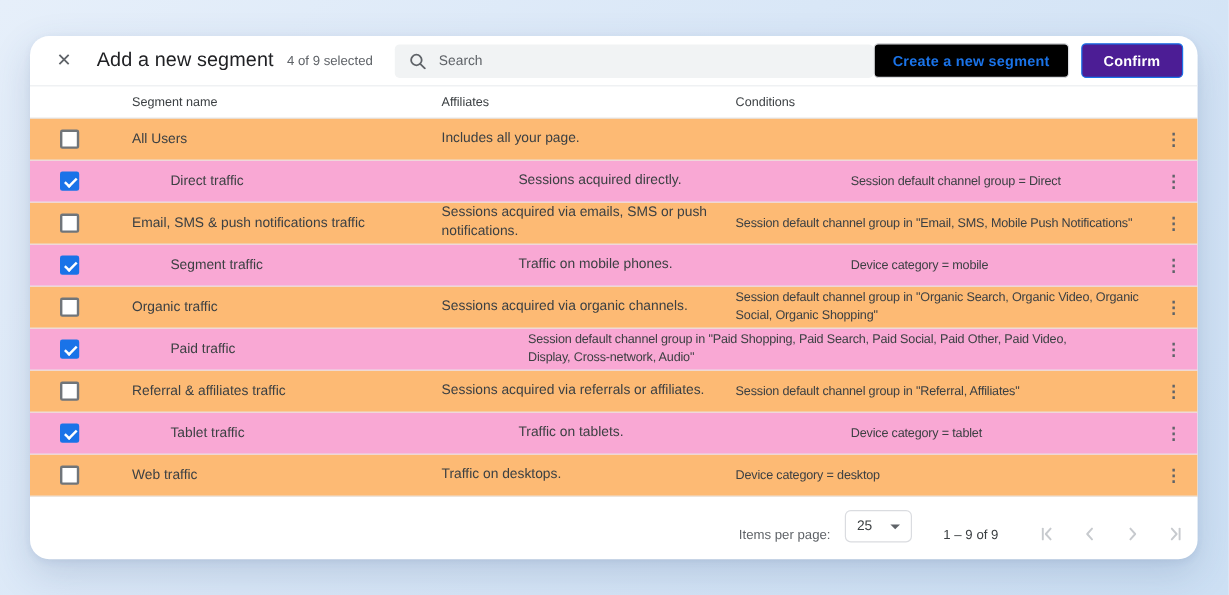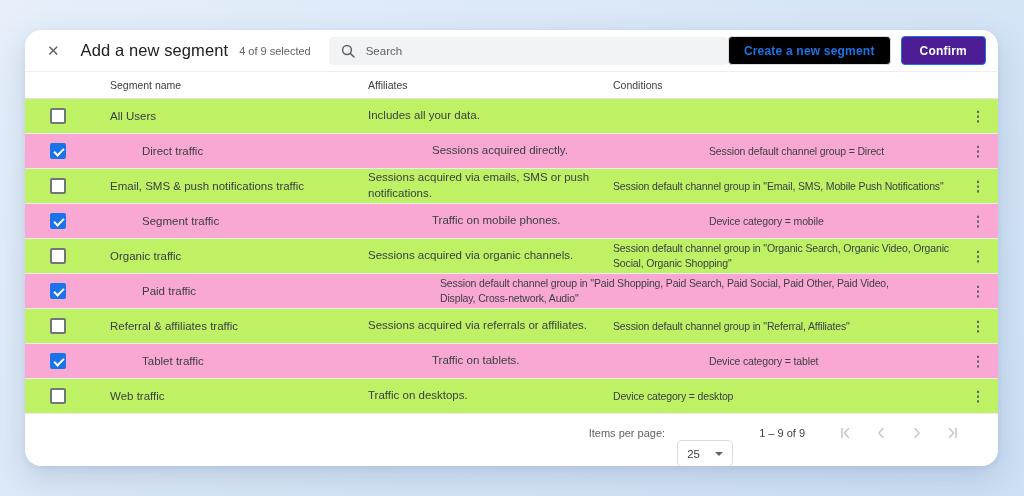--- a/index.html
+++ b/index.html
@@ -45,21 +45,21 @@
 
   
   .thead {
     height:27px; flex:0 0 27px; display:flex; align-items:center;
     border-bottom:1px solid #e0e0e0; font-size:10.5px; color:#3c4043;
   }
   .rows { flex:0 0 auto; }
   .row {
     display:flex; align-items:center; min-height:35px;
     border-bottom:1px solid #e9ebee; font-size:11.5px; color:#3c4043;
-    background:#bef264;
+    background:#fdba74;
   }
   .row.selected { background:#f9a8d4;gap:32px; }
   .col-check { width:85px; flex:0 0 85px; padding-left:25px; display:flex; align-items:center; }
   .col-name  { width:258px; flex:0 0 258px; padding-right:14px; }
   .col-desc  { width:237px; flex:0 0 237px; padding-right:14px; line-height:1.35; }
   .col-cond  { flex:1 1 auto; padding-left:8px; padding-right:8px; font-size:10.5px; letter-spacing:-0.15px; line-height:1.4; }
   .col-menu  { width:40px; flex:0 0 40px; display:flex; justify-content:center; }
   .thead .col-cond { font-size:10.5px; letter-spacing:0; }
 
   .checkbox {
@@ -69,22 +69,22 @@
   .checkbox.checked { background:#1a73e8; border-color:#1a73e8; }
   .checkbox.checked::after {
     content:""; position:absolute; left:2px; top:3px; width:8px; height:4px;
     border-left:2px solid #fff; border-bottom:2px solid #fff;
     transform:rotate(-45deg);
   }
   .kebab { color:#5f6368; font-size:14px; font-weight:bold; line-height:1; cursor:pointer; letter-spacing:0; }
 
   
   .tfoot {
-    height:38px; flex:0 0 38px; display:flex; align-items:center;
-    justify-content:flex-end; padding-right:38px;
+    height:38px; flex:0 0 38px; display:flex; align-items:flex-end;
+    justify-content:flex-end; padding-right:11px;
   }
   .ipp-label { font-size:11px; color:#5f6368; margin-right:12px; }
   .ipp-select {
     width:56px; height:27px; border:1px solid #dadce0; border-radius:5px;
     display:flex; align-items:center; justify-content:space-between;
     padding:0 9px; cursor:pointer;margin-top:41px;
   }
   .ipp-value { font-size:11.5px; color:#3c4043; }
   .caret { width:0; height:0; border-left:4px solid transparent; border-right:4px solid transparent; border-top:4.5px solid #5f6368; }
   .range { font-size:11px; color:#3c4043; margin-left:26px; }
@@ -120,21 +120,21 @@
     <div class="col-menu"></div>
   </div>
 
   <div class="rows">
 
     <div class="row">
       <div class="col-check">
           <span class="checkbox"></span>
         </div>
       <div class="col-name">All Users</div>
-      <div class="col-desc">Includes all your data.</div>
+      <div class="col-desc">Includes all your page.</div>
       <div class="col-cond"></div>
       <div class="col-menu">
           <span class="kebab">⋮</span>
         </div>
     </div>
 
     <div class="row selected">
       <div class="col-check">
           <span class="checkbox checked"></span>
         </div>

